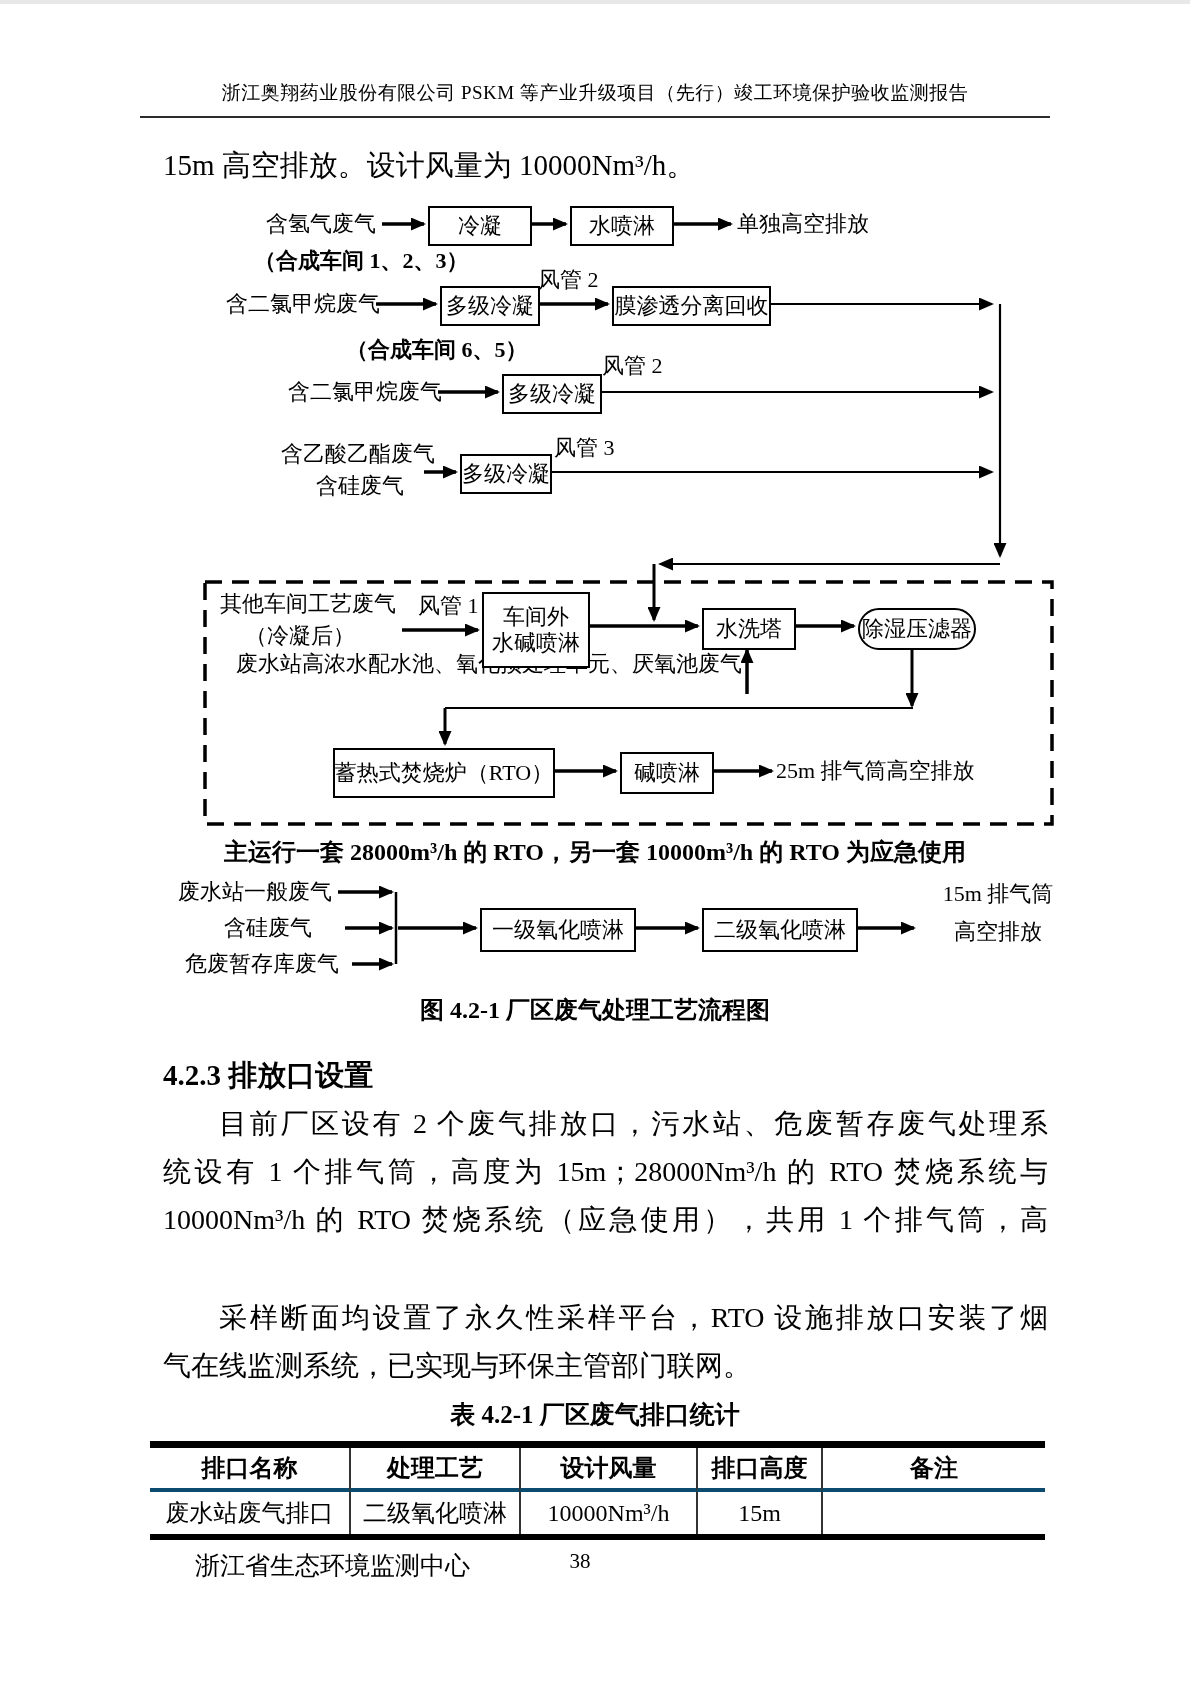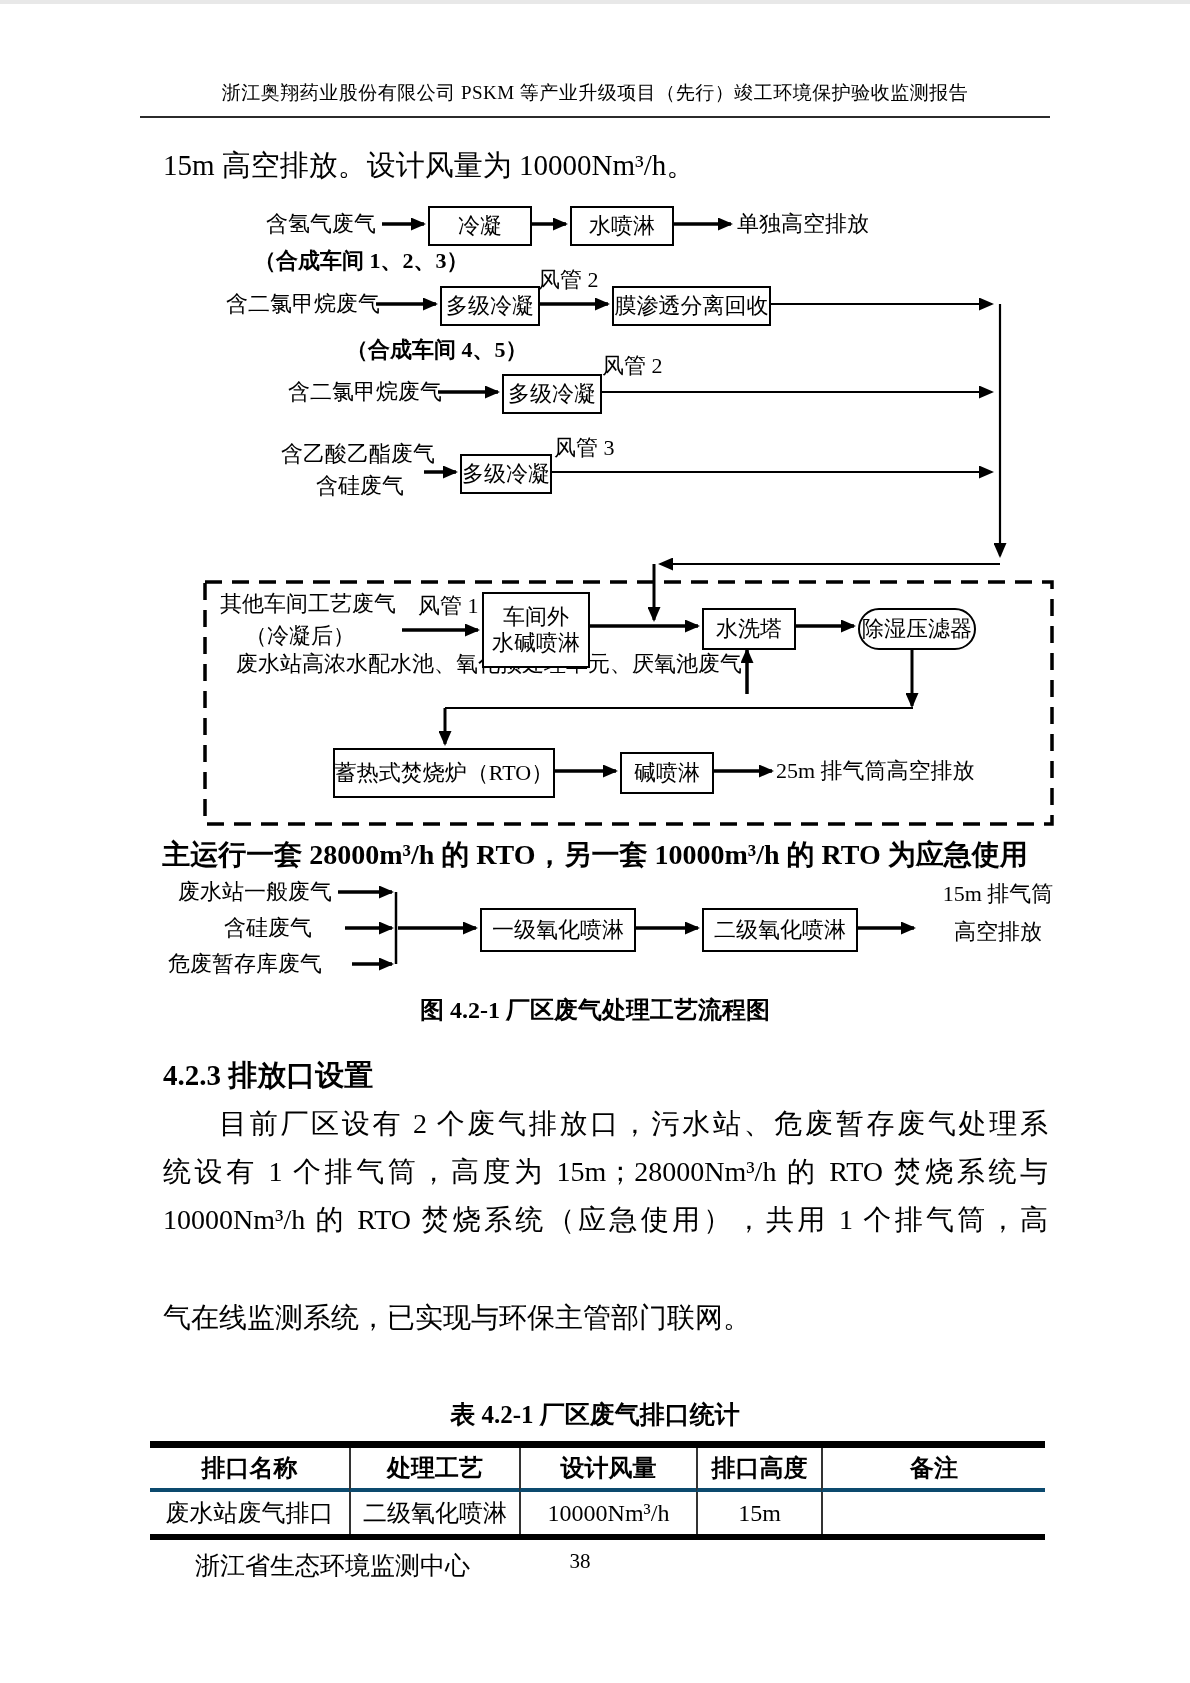--- a/index.html
+++ b/index.html
@@ -15,21 +15,21 @@
   
   .diagram{top:190px;left:0;width:1190px;height:840px;}
   .diagram svg{position:absolute;top:0;left:0;}
   .dlabel{position:absolute;font-size:22px;line-height:28px;white-space:nowrap;}
   .dlabel.b{font-weight:bold;}
   .dbox{
     position:absolute;background:#fff;border:2px solid #000;
     display:flex;align-items:center;justify-content:center;
     font-size:22px;line-height:26px;text-align:center;white-space:nowrap;z-index:2;
   }
-  .note{position:absolute;left:0;width:1190px;text-align:center;font-weight:bold;font-size:28px;}
+  .note{position:absolute;left:0;width:1190px;text-align:center;font-weight:bold;font-size:24px;}
   .dcaption{position:absolute;left:0;width:1190px;text-align:center;font-weight:bold;font-size:24px;}
   .heading{top:1052px;left:163px;font-size:29px;font-weight:bold;}
   .para{left:163px;width:885px;font-size:28px;line-height:48px;}
   .pline{text-align:justify;text-align-last:justify;}
   .pline.lastline{text-align-last:left;}
   .pline.ind{text-indent:2em;}
   .tbl-title{top:1394px;left:140px;width:910px;text-align:center;font-weight:bold;font-size:25px;}
   .tbl{
     top:1437px;left:150px;width:895px;
     border-top:7px solid #000;border-bottom:6px solid #000;
@@ -113,21 +113,21 @@
     <div class="dlabel b" style="left:254px;top:53px;">（合成车间 1、2、3）</div>
     <div class="dlabel" style="left:226px;top:96px;">含二氯甲烷废气</div>
     <div class="dbox" style="left:440px;top:92px;width:96px;height:36px;">
         <span>多级冷凝</span>
       </div>
     <div class="dlabel" style="left:538px;top:72px;">风管 2</div>
     <div class="dbox" style="left:612px;top:92px;width:155px;height:36px;">
         <span>膜渗透分离回收</span>
       </div>
 
-    <div class="dlabel b" style="left:346px;top:142px;">（合成车间 4、5）</div>
+    <div class="dlabel b" style="left:346px;top:142px;">（合成车间 6、5）</div>
     <div class="dlabel" style="left:288px;top:184px;">含二氯甲烷废气</div>
     <div class="dbox" style="left:502px;top:180px;width:96px;height:36px;">
         <span>多级冷凝</span>
       </div>
     <div class="dlabel" style="left:602px;top:158px;">风管 2</div>
 
     <div class="dlabel" style="left:281px;top:246px;">含乙酸乙酯废气</div>
     <div class="dlabel" style="left:316px;top:278px;">含硅废气</div>
     <div class="dbox" style="left:460px;top:260px;width:88px;height:36px;">
         <span>多级冷凝</span>
@@ -152,41 +152,42 @@
         <span>蓄热式焚烧炉（RTO）</span>
       </div>
     <div class="dbox" style="left:620px;top:558px;width:90px;height:38px;">
         <span>碱喷淋</span>
       </div>
     <div class="dlabel" style="left:776px;top:563px;">25m 排气筒高空排放</div>
     <div class="note" style="top:642px;">主运行一套 28000m³/h 的 RTO，另一套 10000m³/h 的 RTO 为应急使用</div>
 
     <div class="dlabel" style="left:176px;top:684px;width:156px;text-align:right;">废水站一般废气</div>
     <div class="dlabel" style="left:176px;top:720px;width:136px;text-align:right;">含硅废气</div>
-    <div class="dlabel" style="left:168px;top:756px;width:172px;text-align:left;">危废暂存库废气</div>
+    <div class="dlabel" style="left:176px;top:756px;width:172px;text-align:center;">危废暂存库废气</div>
     <div class="dbox" style="left:480px;top:714px;width:152px;height:40px;">
         <span>一级氧化喷淋</span>
       </div>
     <div class="dbox" style="left:702px;top:714px;width:152px;height:40px;">
         <span>二级氧化喷淋</span>
       </div>
     <div class="dlabel" style="left:918px;top:686px;width:160px;text-align:center;">15m 排气筒</div>
     <div class="dlabel" style="left:918px;top:724px;width:160px;text-align:center;">高空排放</div>
     <div class="dcaption" style="top:800px;">图 4.2-1 厂区废气处理工艺流程图</div>
   </div>
 
   <div class="abs heading">4.2.3 排放口设置</div>
 
   <div class="abs para" style="top:1096px;">
     <div class="pline ind">目前厂区设有 2 个废气排放口，污水站、危废暂存废气处理系</div>
     <div class="pline">统设有 1 个排气筒，高度为 15m；28000Nm³/h 的 RTO 焚烧系统与</div>
     <div class="pline">10000Nm³/h 的 RTO 焚烧系统（应急使用），共用 1 个排气筒，高</div>
   </div>
 
   <div class="abs para" style="top:1290px;">
+    <div class="pline ind">采样断面均设置了永久性采样平台，RTO 设施排放口安装了烟</div>
     <div class="pline lastline">气在线监测系统，已实现与环保主管部门联网。</div>
   </div>
 
   <div class="abs tbl-title">表 4.2-1 厂区废气排口统计</div>
 
   <div class="abs tbl">
     <div class="cell hcell c0">排口名称</div>
     <div class="cell hcell">处理工艺</div>
     <div class="cell hcell">设计风量</div>
     <div class="cell hcell">排口高度</div>

